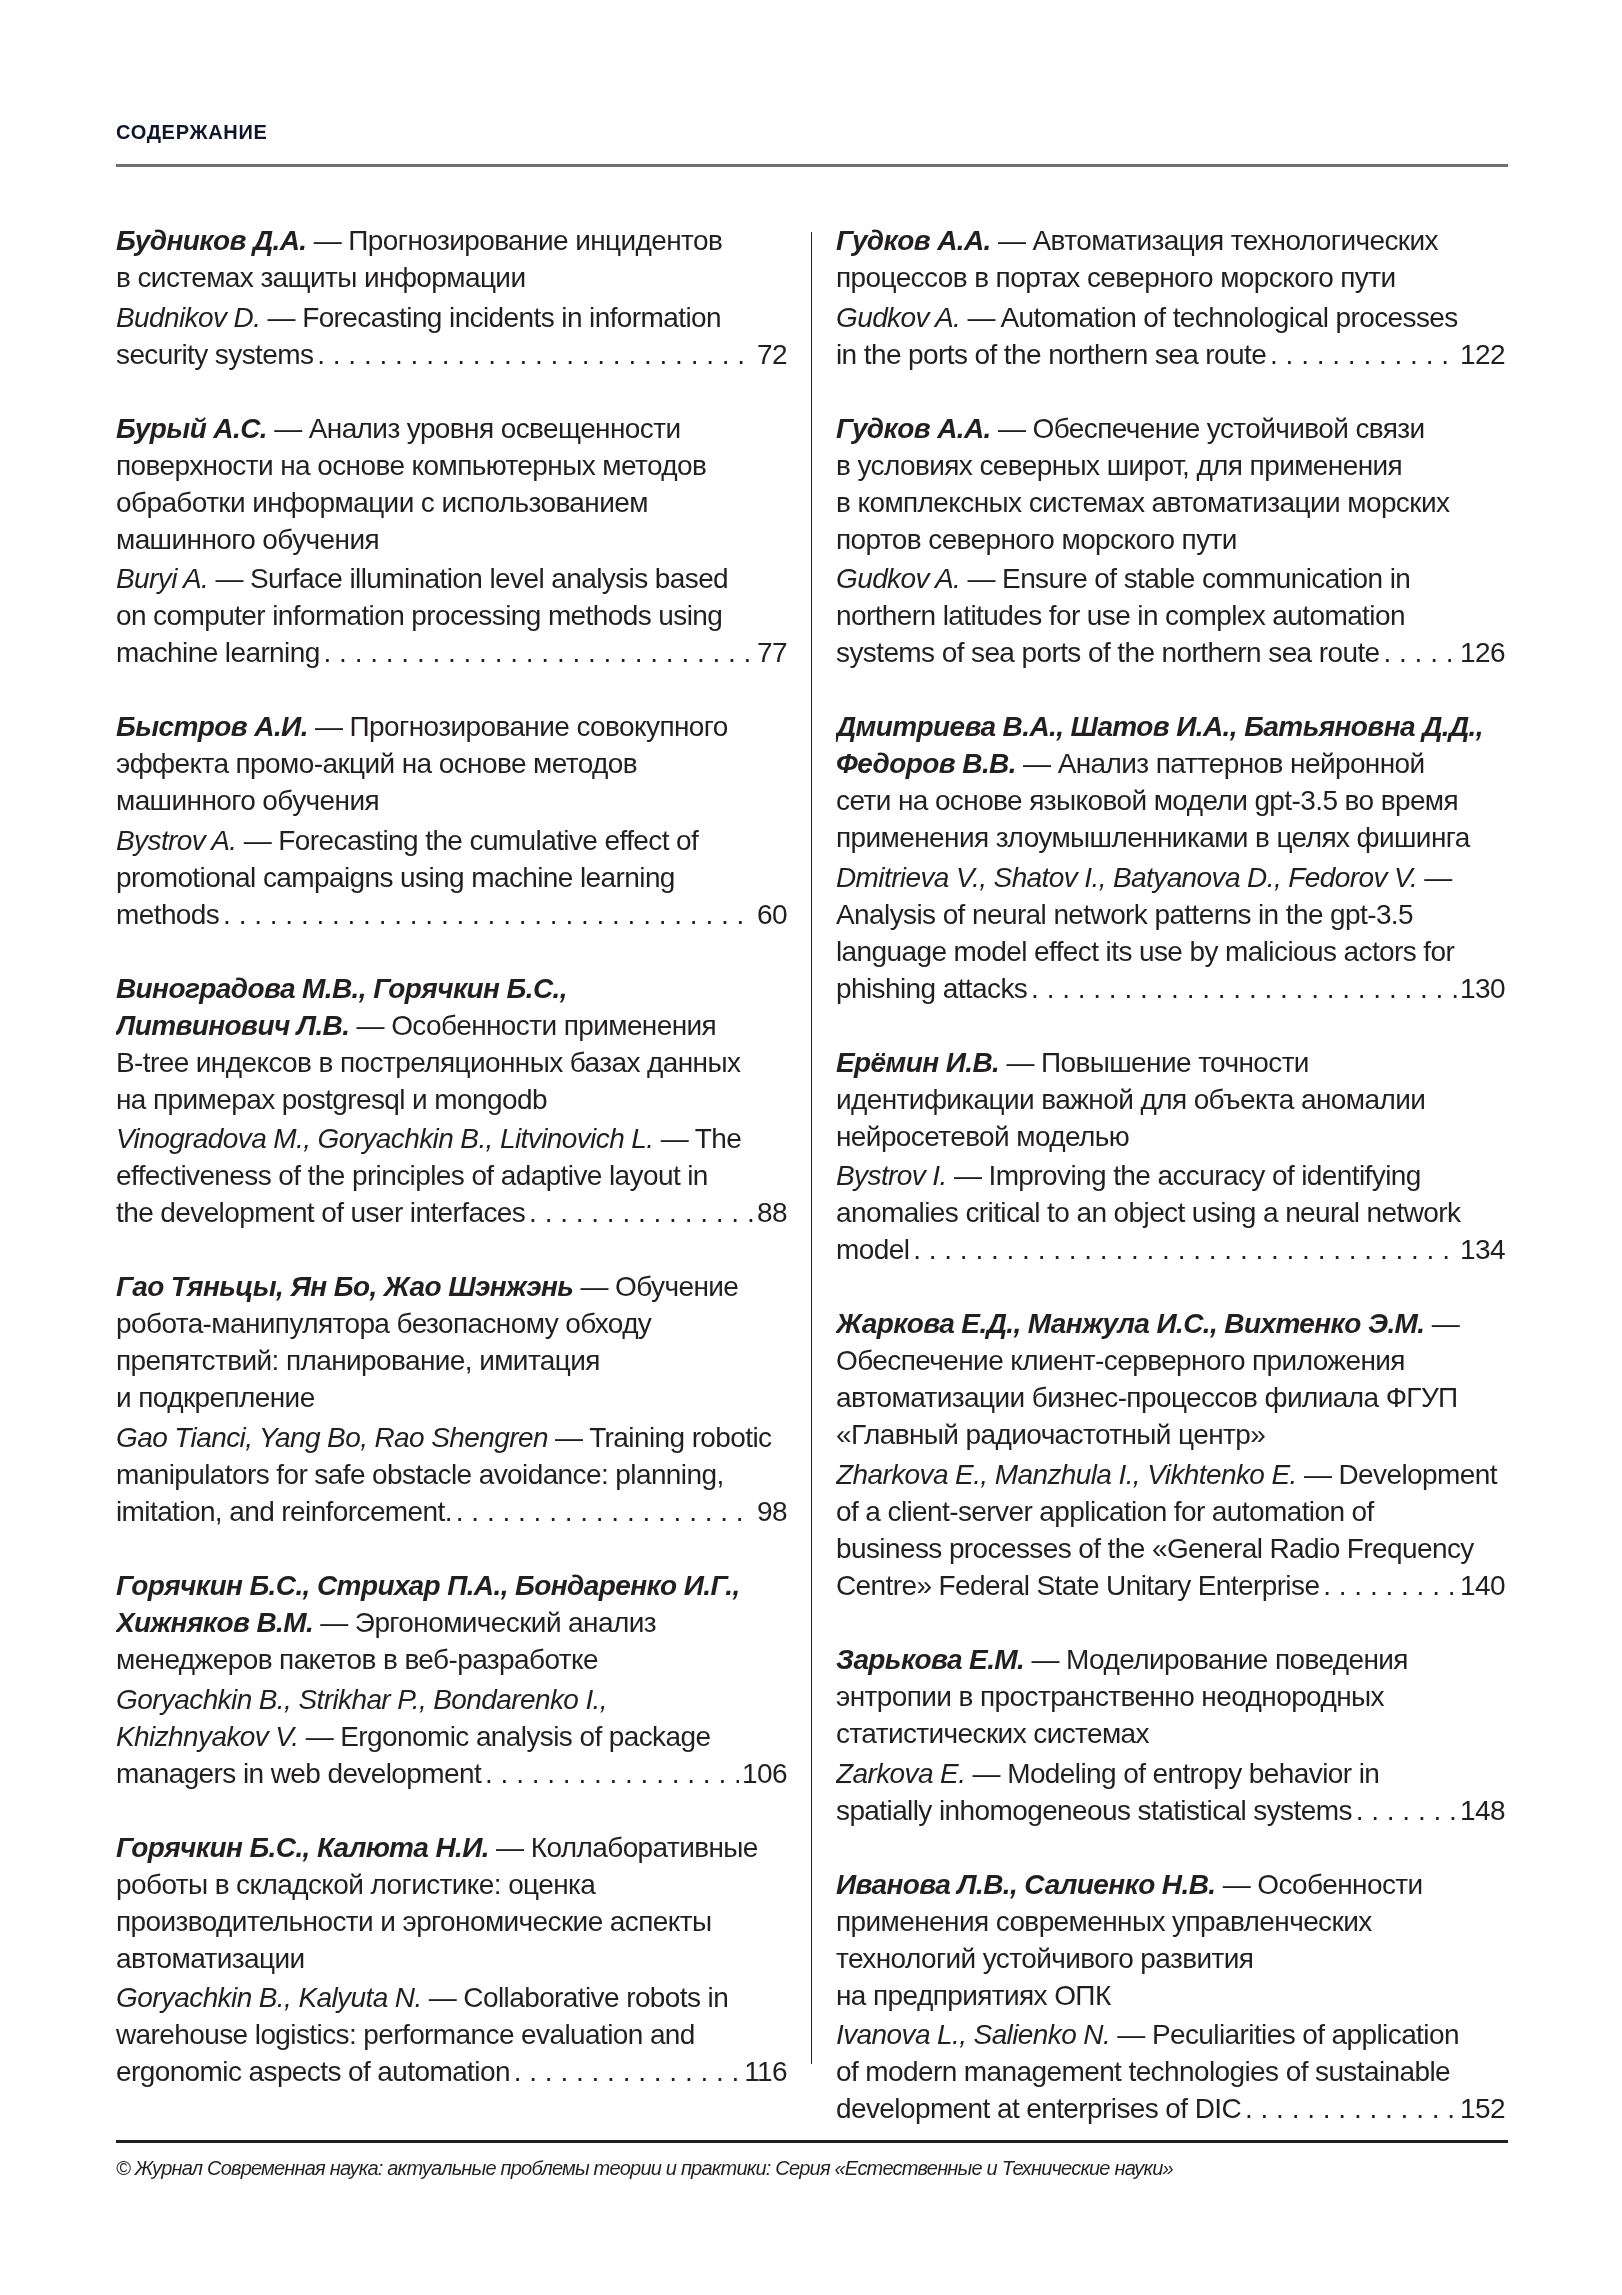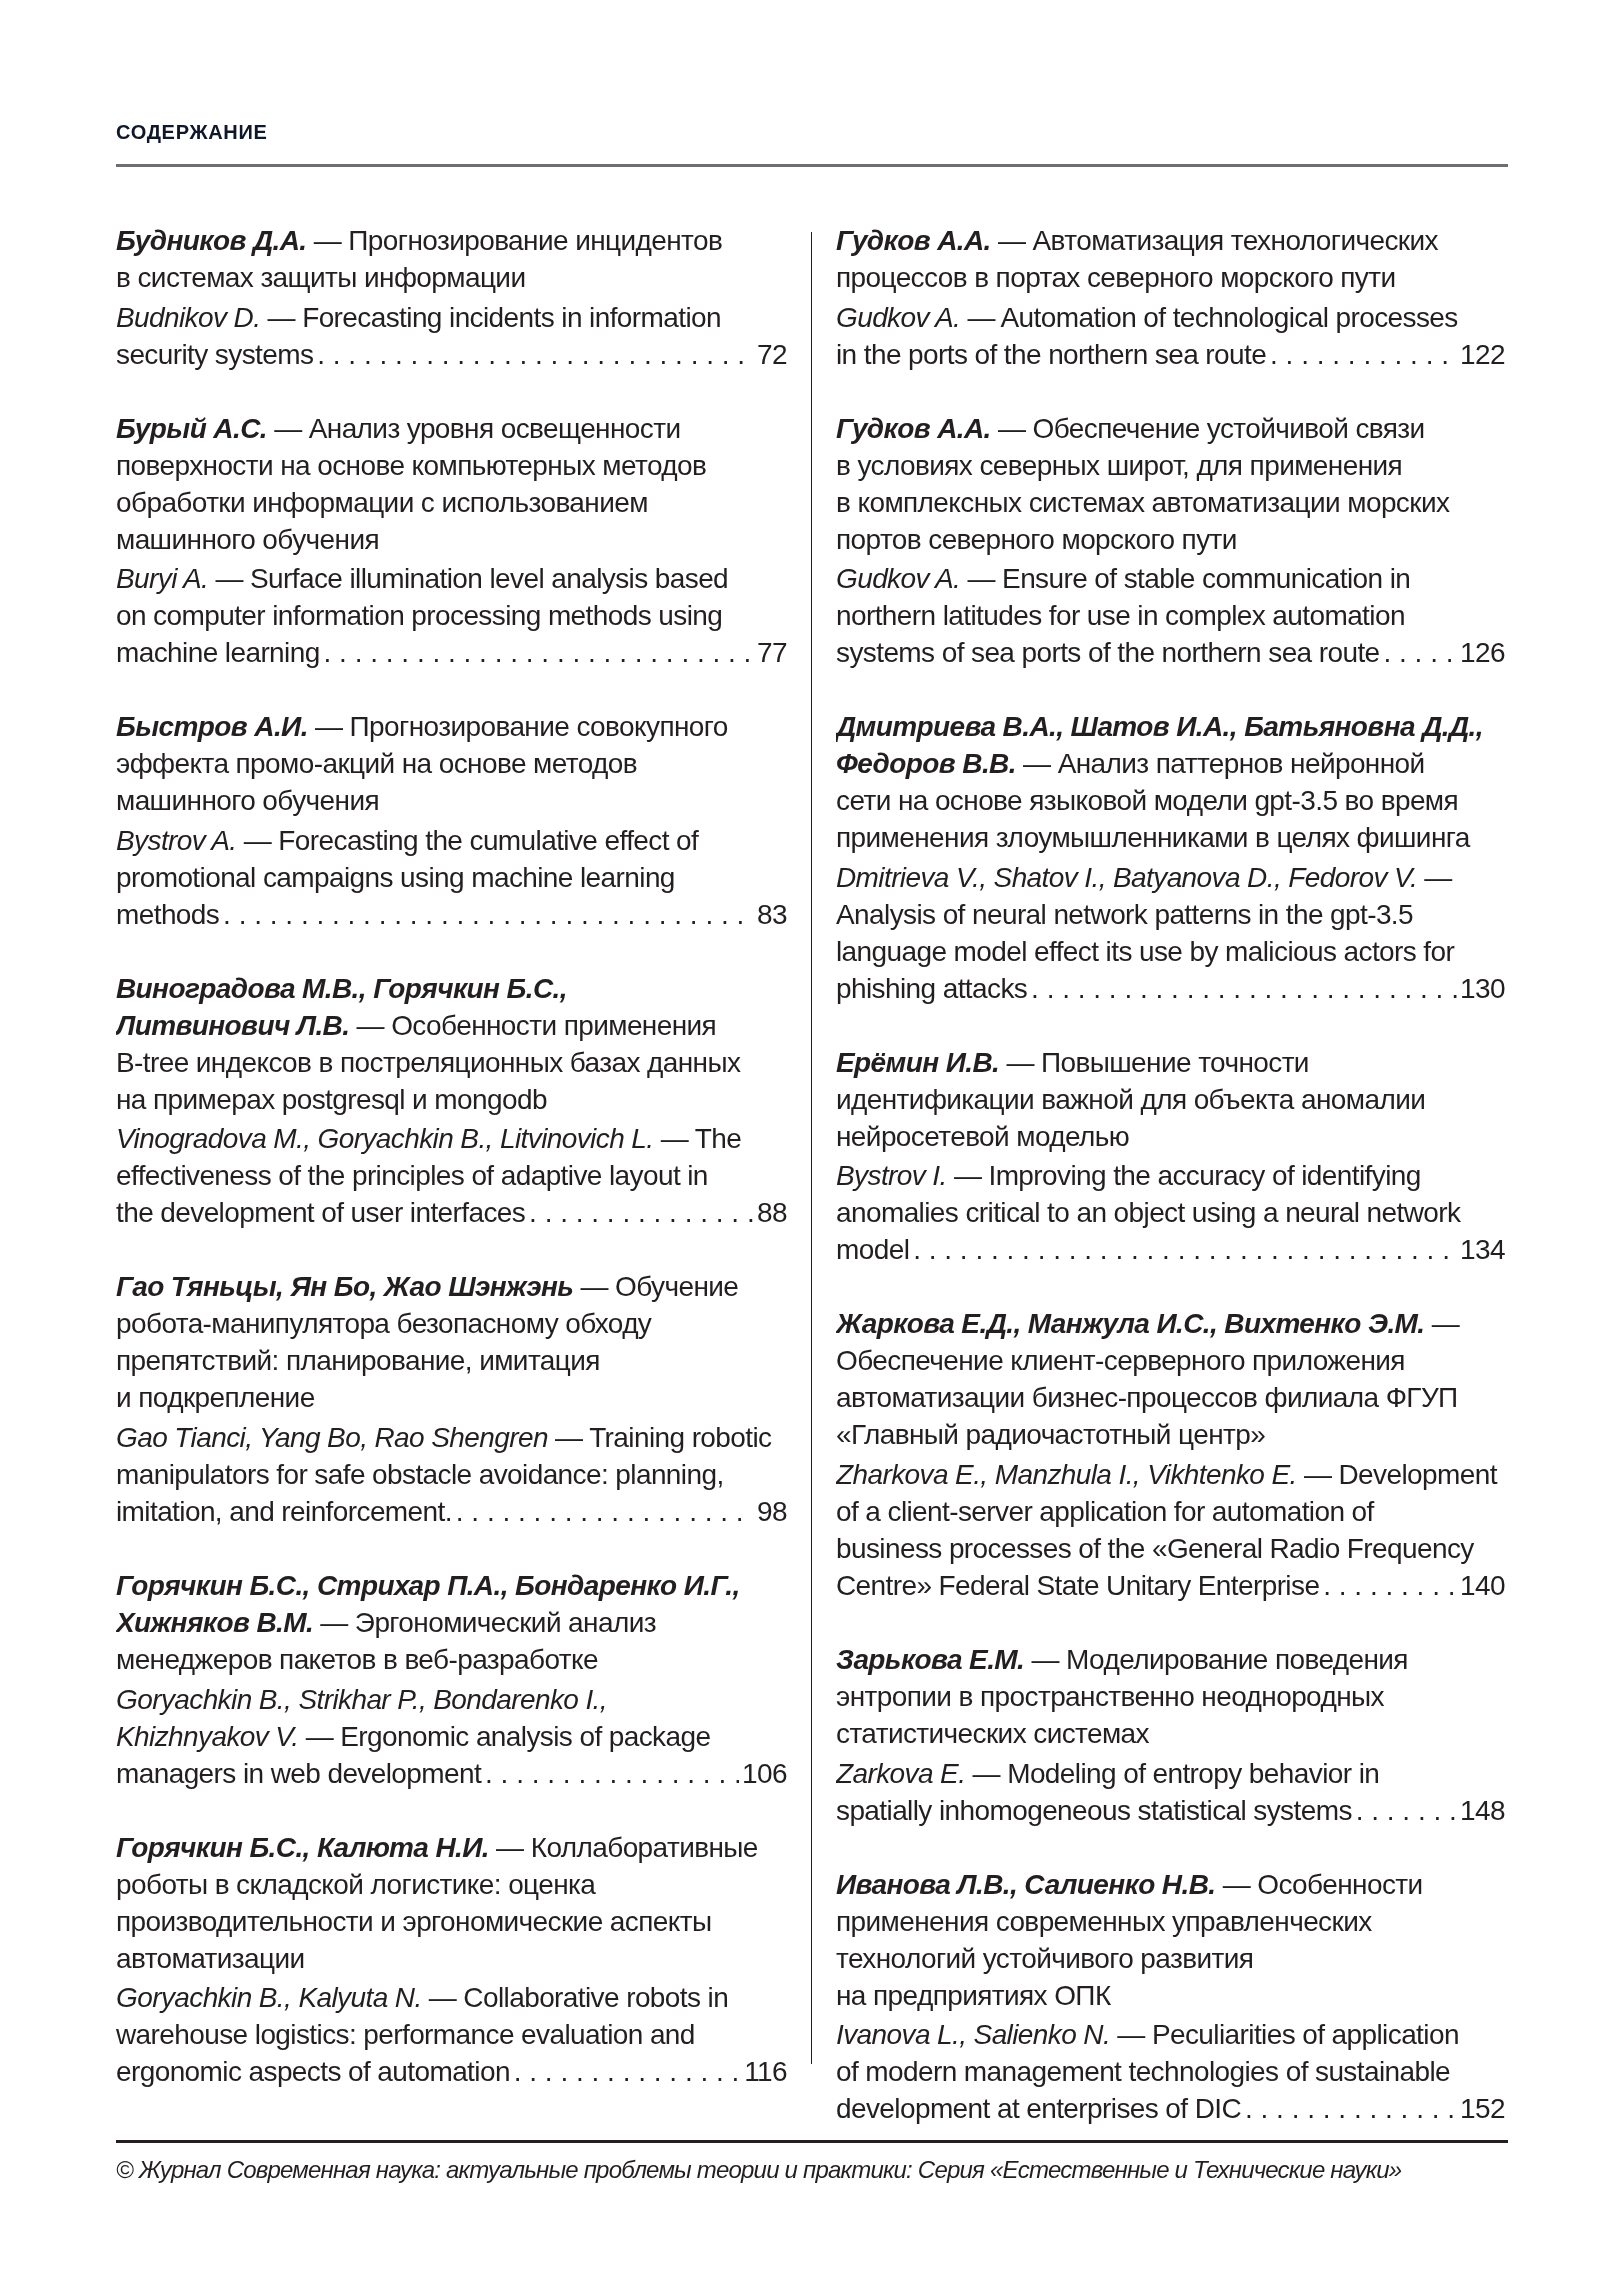--- a/index.html
+++ b/index.html
@@ -16,21 +16,21 @@
   .line { display: block; white-space: nowrap; overflow: hidden; }
   .authors-ru { font-weight: bold; font-style: italic; }
   .authors-en { font-style: italic; }
   .en-block { margin-top: 2.6px; }
   .leader-line { display: flex; align-items: baseline; white-space: nowrap; }
   .leader-text { flex: 0 0 auto; }
   .leader-dots { flex: 1 1 auto; overflow: hidden; white-space: nowrap; letter-spacing: 3.9px; margin: 0 2.6px 0 3.9px; }
   .leader-dots::before { content: ". . . . . . . . . . . . . . . . . . . . . . . . . . . . . . . . . . . . . . . . . . . . . . . . . . . . . . . . . . . . . . . . . . . . . . . . . . . . . . . . . . . . . . . . . . . . . . . . . . . . . . . . . . . . . . . . . . . . . . . . . . . ."; letter-spacing: 0; }
   .page-num { flex: 0 0 auto; }
   .footer-rule { position: absolute; left: 116px; top: 2140px; width: 1392px; height: 2.6px; background: #231f20; }
-  .footer-text { position: absolute; left: 116px; top: 2157px; width: 1392px; font-size: 24px; font-style: italic;
+  .footer-text { position: absolute; left: 116px; top: 2157px; width: 1392px; font-size: 20px; font-style: italic;
                  color: #231f20; line-height: 1.1; white-space: nowrap; letter-spacing: -0.8px; }
 </style>
 </head>
 <body>
 
 <div class="page-title">СОДЕРЖАНИЕ</div>
 <div class="header-rule"></div>
 
 <div class="col col-left">
     <div class="entry">
@@ -63,21 +63,21 @@
     <div class="entry">
       <span class="line"><span class="authors-ru">Быстров А.И.</span> <span>— Прогнозирование совокупного</span></span>
       <span class="line">эффекта промо-акций на основе методов</span>
       <span class="line">машинного обучения</span>
       <div class="en-block">
         <span class="line"><span class="authors-en">Bystrov A.</span> <span>— Forecasting the cumulative effect of</span></span>
         <span class="line"><span>promotional campaigns using machine learning</span></span>
         <span class="line leader-line">
           <span class="leader-text"><span>methods</span></span>
           <span class="leader-dots"></span>
-          <span class="page-num">83</span>
+          <span class="page-num">60</span>
         </span>
       </div>
     </div>
     <div class="entry">
       <span class="line"><span class="authors-ru">Виноградова М.В., Горячкин Б.С.,</span></span>
       <span class="line"><span class="authors-ru">Литвинович Л.В.</span> <span>— Особенности применения</span></span>
       <span class="line">B-tree индексов в постреляционных базах данных</span>
       <span class="line">на примерах postgresql и mongodb</span>
       <div class="en-block">
         <span class="line"><span class="authors-en">Vinogradova M., Goryachkin B., Litvinovich L.</span> <span>— The</span></span>

